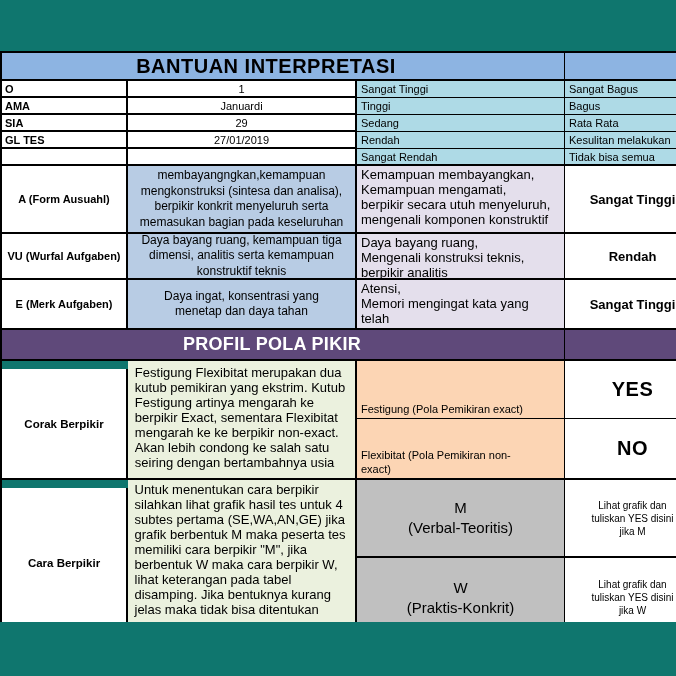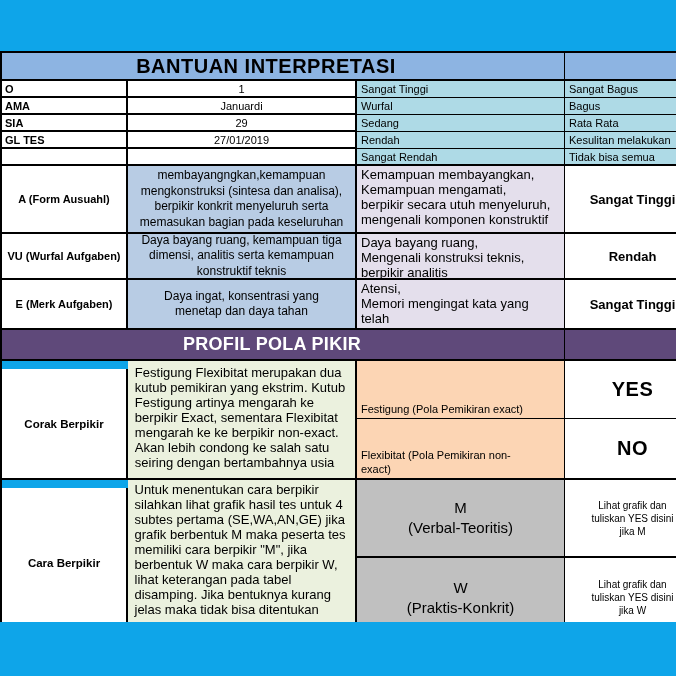--- a/index.html
+++ b/index.html
@@ -1,17 +1,17 @@
 <!DOCTYPE html>
 <html><head>
 <meta charset="utf-8">
 <style>
   html,body{margin:0;padding:0;background:#fff;}
   .viewport{
-    position:relative;width:676px;height:676px;overflow:hidden;background:#0ea5e9;
+    position:relative;width:676px;height:676px;overflow:hidden;background:#0f766e;
     font-family:"Liberation Sans",sans-serif;color:#000;
   }
   .sheet{
     position:absolute;left:0;top:51px;width:700px;height:571px;overflow:hidden;
     box-sizing:border-box;border-top:2px solid #000;border-left:2px solid #000;
   }
   .row{display:flex;width:698px;}
   .subrow{display:flex;width:343px;}
   .cell{
     box-sizing:border-box;border-right:1px solid #000;border-bottom:1px solid #000;
@@ -72,21 +72,21 @@
 
     <div class="row idr">
       <div class="cell c1 idlab bb2">O</div>
       <div class="cell c2 idval bb2">1</div>
       <div class="cell c3 cy">Sangat Tinggi</div>
       <div class="cell c4 cy">Sangat Bagus</div>
     </div>
     <div class="row idr">
       <div class="cell c1 idlab bb2">AMA</div>
       <div class="cell c2 idval bb2">Januardi</div>
-      <div class="cell c3 cy">Wurfal</div>
+      <div class="cell c3 cy">Tinggi</div>
       <div class="cell c4 cy">Bagus</div>
     </div>
     <div class="row idr">
       <div class="cell c1 idlab bb2">SIA</div>
       <div class="cell c2 idval bb2">29</div>
       <div class="cell c3 cy">Sedang</div>
       <div class="cell c4 cy">Rata Rata</div>
     </div>
     <div class="row idr">
       <div class="cell c1 idlab bb2">GL TES</div>

